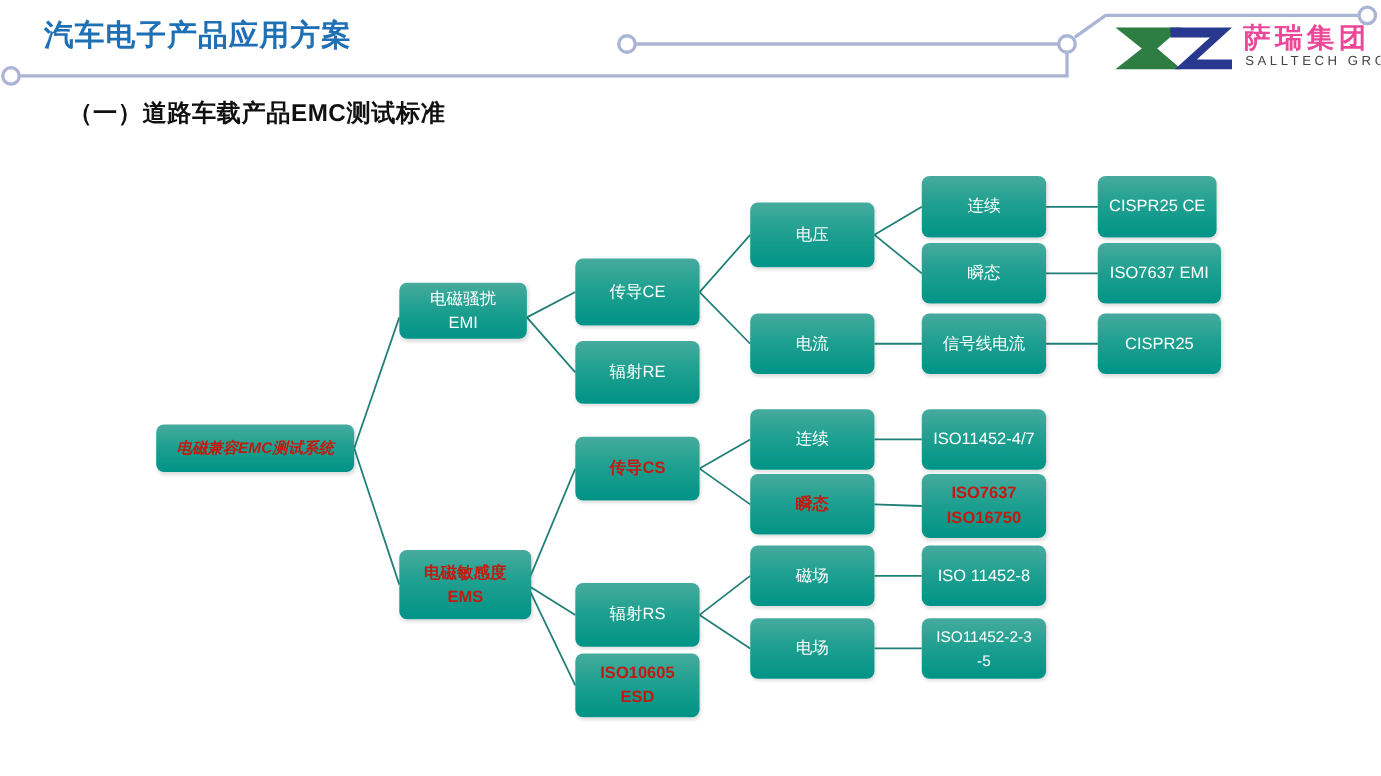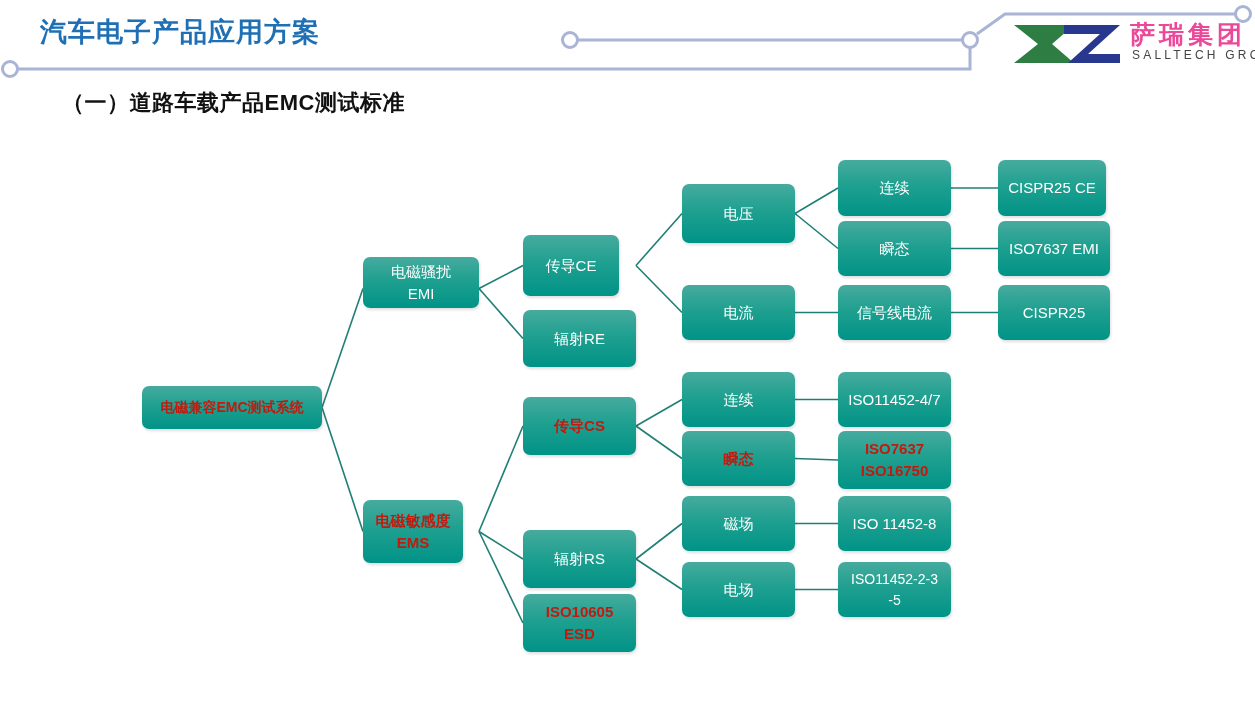--- a/index.html
+++ b/index.html
@@ -106,32 +106,32 @@
       <line x1="636" y1="426" x2="682" y2="399.5" stroke="#1f7f76" stroke-width="1.6"></line>
       <line x1="636" y1="426" x2="682" y2="458.5" stroke="#1f7f76" stroke-width="1.6"></line>
       <line x1="636" y1="559" x2="682" y2="523.5" stroke="#1f7f76" stroke-width="1.6"></line>
       <line x1="636" y1="559" x2="682" y2="589.5" stroke="#1f7f76" stroke-width="1.6"></line>
       <line x1="795" y1="399.5" x2="838" y2="399.5" stroke="#1f7f76" stroke-width="1.6"></line>
       <line x1="795" y1="458.5" x2="838" y2="460" stroke="#1f7f76" stroke-width="1.6"></line>
       <line x1="795" y1="523.5" x2="838" y2="523.5" stroke="#1f7f76" stroke-width="1.6"></line>
       <line x1="795" y1="589.5" x2="838" y2="589.5" stroke="#1f7f76" stroke-width="1.6"></line>
     </svg>
 
-<div class="node red" style="left: 142px; top: 386px; width: 180px; height: 43px; font-size: 14px;">
+<div class="node red" style="left: 142px; top: 386px; width: 180px; height: 43px; font-size: 14px; font-style: italic;">
       <span class="node-text">电磁兼容EMC测试系统</span>
     </div>
     <div class="node" style="left: 363px; top: 257px; width: 116px; height: 51px; font-size: 15px;">
       <span class="node-text">电磁骚扰
 EMI</span>
     </div>
-    <div class="node red" style="left: 363px; top: 500px; width: 100px; height: 63px; font-size: 15px;">
+    <div class="node red" style="left: 363px; top: 500px; width: 120px; height: 63px; font-size: 15px;">
       <span class="node-text">电磁敏感度
 EMS</span>
     </div>
-    <div class="node" style="left: 523px; top: 235px; width: 96px; height: 61px; font-size: 15px;">
+    <div class="node" style="left: 523px; top: 235px; width: 113px; height: 61px; font-size: 15px;">
       <span class="node-text">传导CE</span>
     </div>
     <div class="node" style="left: 523px; top: 310px; width: 113px; height: 57px; font-size: 15px;">
       <span class="node-text">辐射RE</span>
     </div>
     <div class="node red" style="left: 523px; top: 397px; width: 113px; height: 58px; font-size: 15px;">
       <span class="node-text">传导CS</span>
     </div>
     <div class="node" style="left: 523px; top: 530px; width: 113px; height: 58px; font-size: 15px;">
       <span class="node-text">辐射RS</span>

